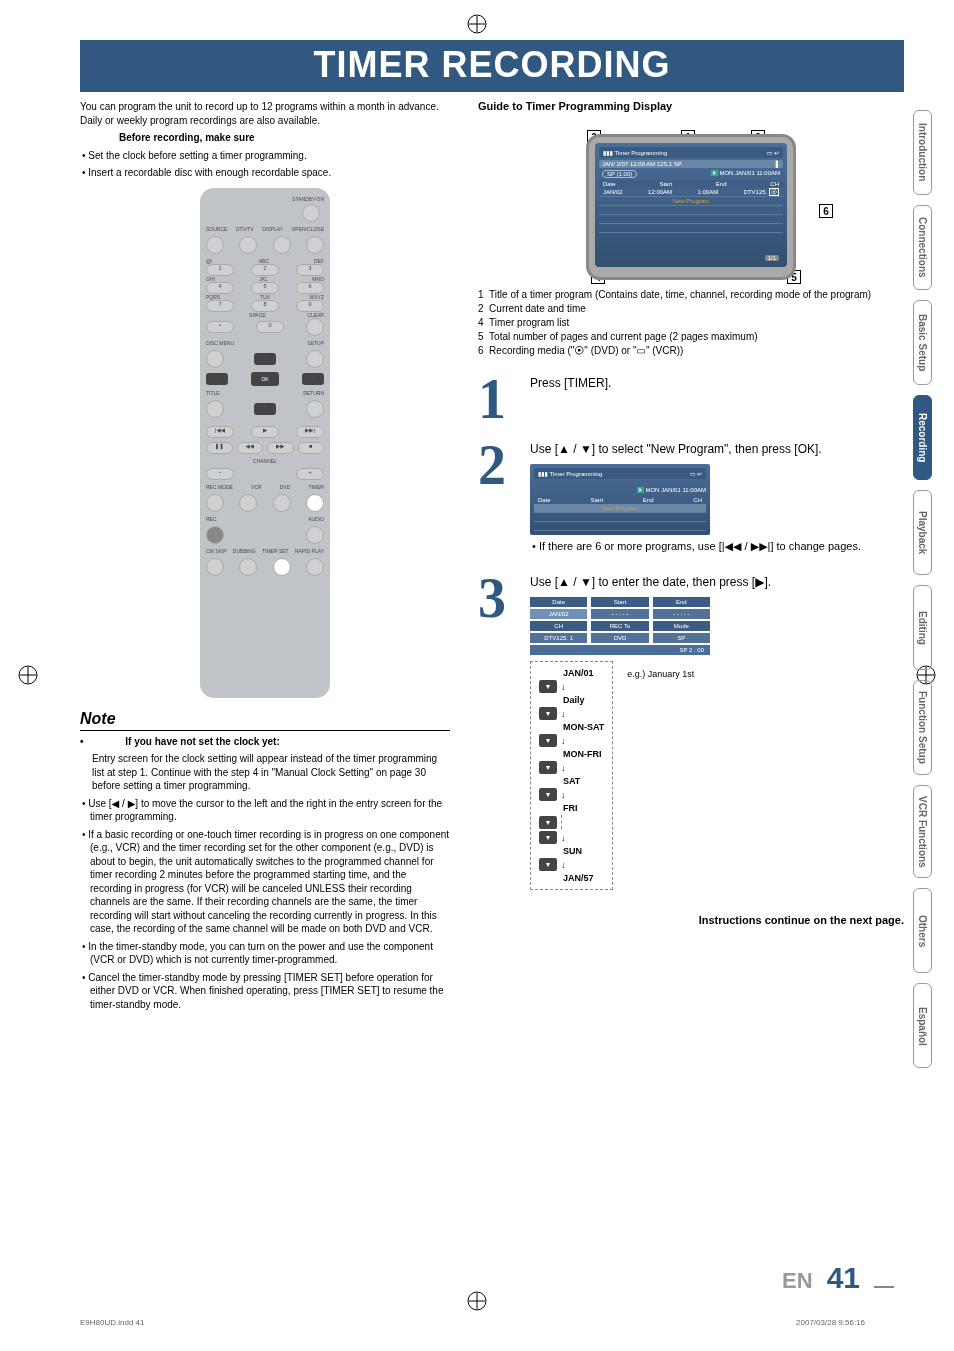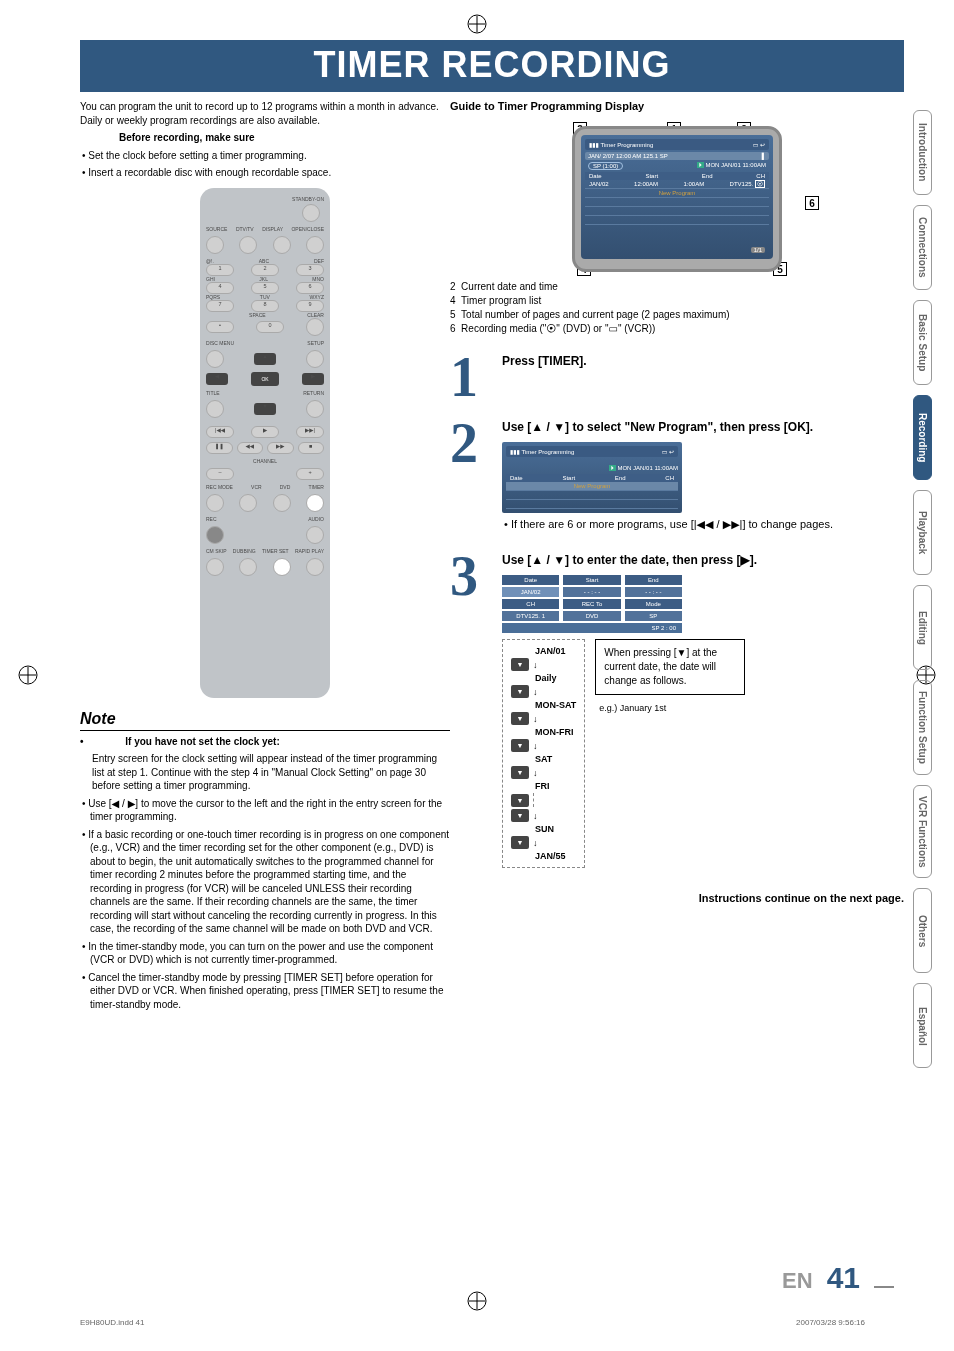--- a/index.html
+++ b/index.html
@@ -29,21 +29,21 @@
     color: #fff;
     font-size: 36px;
     font-weight: bold;
     text-align: center;
     padding: 4px 0 6px 0;
     letter-spacing: 1px;
     margin-bottom: 8px;
   }
   .content {
     display: flex;
-    gap: 0;
+    gap: 28px;
   }
   .left-col { width: 370px; }
   .right-col { flex: 1; }
   .side-tabs {
     position: absolute;
     right: 22px;
     top: 110px;
     display: flex;
     flex-direction: column;
     gap: 10px;
@@ -99,21 +99,21 @@
     font-style: italic;
     font-weight: bold;
     font-size: 16px;
     border-bottom: 1px solid #000;
     margin-bottom: 4px;
     padding-bottom:2px;
   }
   .sub-bullet { padding-left: 12px; }
 
   
-  .guide-title { font-weight: bold; font-size: 11px; margin-bottom: 14px;}
+  .guide-title { font-weight: bold; font-size: 11px; margin-bottom: 22px;}
   .tv-frame {
     width: 210px;
     margin: 0 auto 8px auto;
     border: 3px solid #888;
     border-radius: 14px;
     padding: 6px 6px 10px 6px;
     background: #aaa;
     position:relative;
   }
   .tv-screen {
@@ -141,21 +141,21 @@
   .step-num {
     font-family: Georgia, 'Times New Roman', serif;
     font-size:56px;
     font-weight:bold;
     color:#305880;
     line-height:0.85;
     width:44px;
     flex-shrink:0;
   }
   .step-body { flex:1; font-size:11px;}
-  .step-body .head { font-weight:bold; font-size:12px;}
+  .step-body .head { font-weight:normal; font-size:12px;}
   .mini-screen {
     margin:8px 0 4px 0;
     width:180px;
     background: linear-gradient(#4a6e98, #334f70);
     border-radius:2px;
     padding:4px;
     color:#fff;
     font-size:6px;
   }
   .mini-table {
@@ -450,20 +450,21 @@
             <div class="tv-newprog">New Program</div>
             <div class="tv-row">&nbsp;</div>
             <div class="tv-row">&nbsp;</div>
             <div class="tv-row">&nbsp;</div>
             <div class="tv-pager"><span class="tv-badge">1/1</span></div>
           </div>
         </div>
       </div>
 
       <div class="legend">
+        <div class="legend-item">1 &nbsp;Title of a timer program (Contains date, time, channel, recording mode of the program)</div>
         <div class="legend-item">2 &nbsp;Current date and time</div>
         <div class="legend-item">4 &nbsp;Timer program list</div>
         <div class="legend-item">5 &nbsp;Total number of pages and current page (2 pages maximum)</div>
         <div class="legend-item">6 &nbsp;Recording media ("⦿" (DVD) or "▭" (VCR))</div>
       </div>
 
       <div class="step">
         <div class="step-num">1</div>
         <div class="step-body">
           <div class="head">Press [TIMER].</div>
@@ -559,26 +560,23 @@
                 </div>
               <div class="date-step">
                   <div class="down-btn">▼</div>
                   <span>↓</span>
                 </div>
               <div style="font-weight:bold; margin-left:24px;">SUN</div>
               <div class="date-step">
                   <div class="down-btn">▼</div>
                   <span>↓</span>
                 </div>
-              <div style="font-weight:bold; margin-left:24px;">JAN/55</div>
+              <div style="font-weight:bold; margin-left:24px;">JAN/57</div>
             </div>
             <div>
-              <div class="press-box">
-                <div>When pressing [▼] at the current date, the date will change as follows.</div>
-              </div>
               <div style="margin-top:8px; padding-left:4px;">e.g.) January 1st</div>
             </div>
           </div>
 
         </div>
       </div>
 
       <div class="continue">Instructions continue on the next page.</div>
     </div>
   </div>

